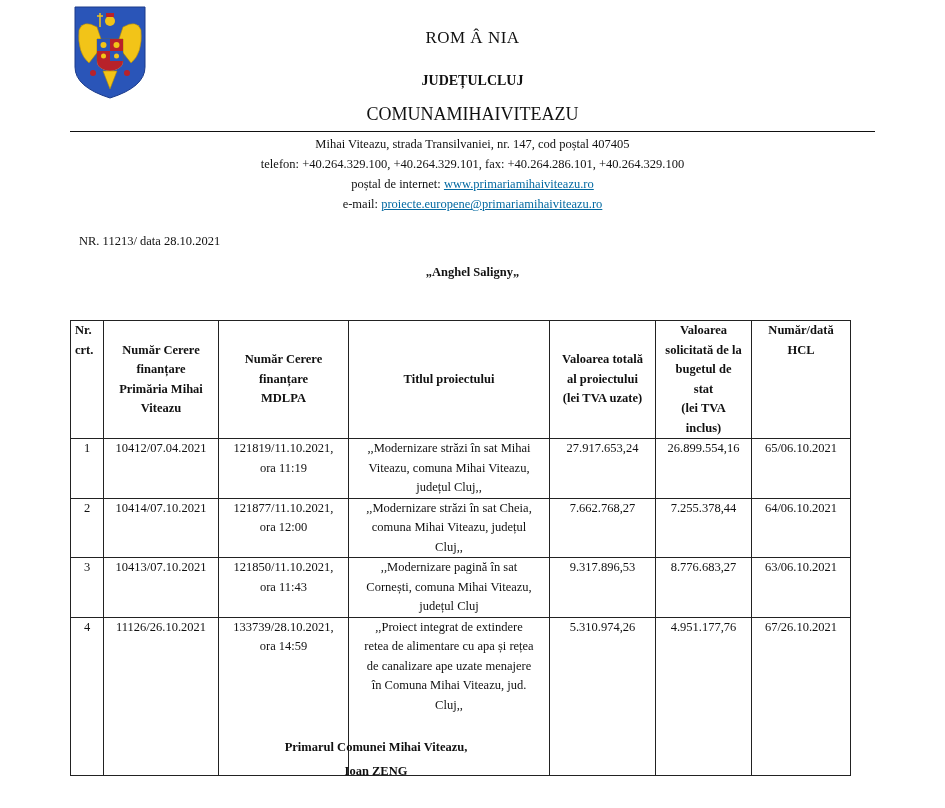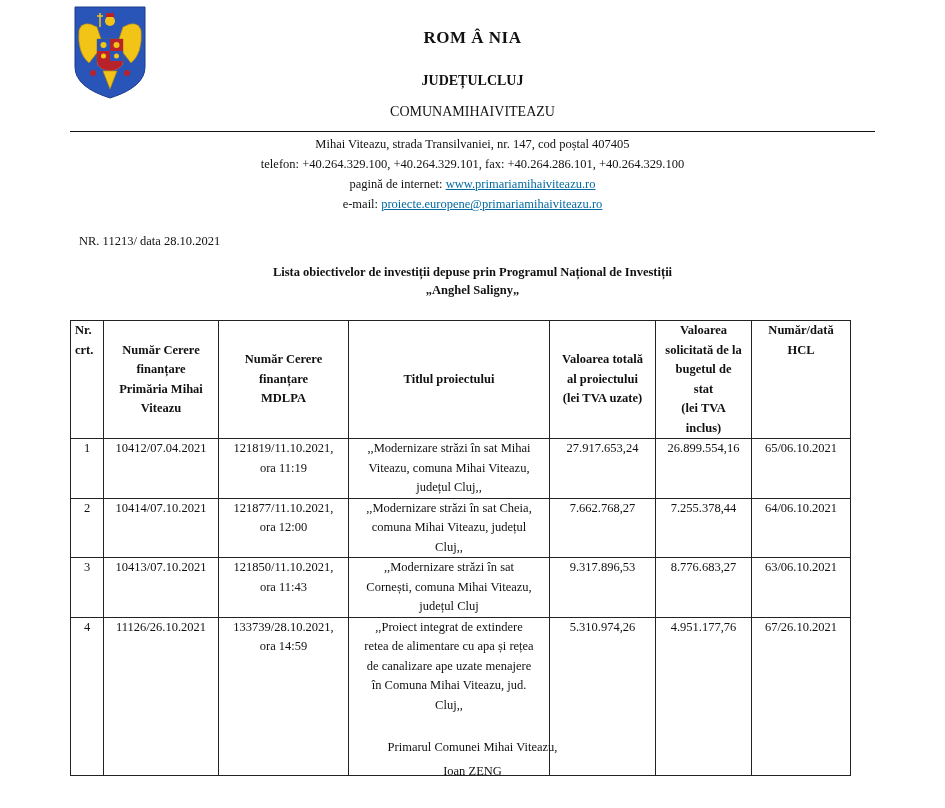--- a/index.html
+++ b/index.html
@@ -6,23 +6,23 @@
   body {
     width: 945px; height: 808px; position: relative; overflow: hidden;
     font-family: "Liberation Serif", serif; color: #111;
   }
   .coat {
     position: absolute; left: 73px; top: 5px; width: 74px; height: 95px;
   }
   .hdr {
     position: absolute; left: 0; width: 945px; text-align: center;
   }
-  .country { top: 28px; font-size: 17px; font-weight: bold; letter-spacing: 0.5px; padding-left: 0px; }
+  .country { top: 28px; font-size: 17px; font-weight: normal; letter-spacing: 0.5px; padding-left: 0px; }
   .county  { top: 73px; font-size: 14px; font-weight: bold; }
-  .commune { top: 104px; font-size: 14px; }
+  .commune { top: 104px; font-size: 18px; }
   .rule {
     position: absolute; left: 70px; top: 131px; width: 805px; height: 0;
     border-top: 1.5px solid #111;
   }
   .contact {
     position: absolute; left: 0; width: 945px; text-align: center; font-size: 12.5px; line-height: 20px;
   }
   .contact a { color: #0369a1; text-decoration: underline; }
   .nr { position: absolute; left: 69px; top: 234px; font-size: 12.5px; margin-left: 10px; }
   .title {
@@ -33,21 +33,21 @@
     position: absolute; left: 70px; top: 320px; border-collapse: collapse;
     font-size: 12.5px; line-height: 19.5px; table-layout: fixed;
   }
   table.inv td, table.inv th {
     border: 1.3px solid #222; text-align: center; vertical-align: top; padding: 0 4px;
   }
   table.inv th { font-weight: bold; }
   .th-nr { text-align: left !important; }
   .th-mid { vertical-align: middle !important; }
   .sig {
-    position: absolute; left: 0; width: 945px; text-align: center; font-size: 12.5px; font-weight: normal; line-height: 24px;
+    position: absolute; left: 0; width: 752px; text-align: center; font-size: 12.5px; font-weight: bold; line-height: 24px;
   }
 </style>
 </head>
 <body>
 
 <div class="coat">
   <svg width="74" height="95" viewBox="0 0 74 95">
     <path d="M2 2 H72 V62 Q72 82 37 93 Q2 82 2 62 Z" fill="#2a55b8" stroke="#1a3a8a" stroke-width="1"></path>
 
     <path d="M6 25 Q10 14 24 22 L30 40 L16 58 Q4 48 6 25 Z" fill="#f2c418" stroke="#b58a00" stroke-width="0.6"></path>
@@ -76,29 +76,28 @@
 </div>
 
 <div class="hdr country">ROM Â NIA</div>
 <div class="hdr county">JUDEȚULCLUJ</div>
 <div class="hdr commune">COMUNAMIHAIVITEAZU</div>
 <div class="rule"></div>
 
 <div class="contact" style="top:134px">Mihai Viteazu, strada Transilvaniei, nr. 147, cod poștal 407405</div>
 <div class="contact" style="top:154px">telefon: +40.264.329.100, +40.264.329.101, fax: +40.264.286.101, +40.264.329.100</div>
 <div class="contact" style="top:174px">
-  <span>pagină de internet: </span><a href="#">www.primariamihaiviteazu.ro</a>
+  <span>poștal de internet: </span><a href="#">www.primariamihaiviteazu.ro</a>
 </div>
 <div class="contact" style="top:194px">
   <span>e-mail: </span><a href="#">proiecte.europene@primariamihaiviteazu.ro</a>
 </div>
 
 <div class="nr">NR. 11213/ data 28.10.2021</div>
 <div class="title">
-  <div>Lista obiectivelor de investiții depuse prin Programul Național de Investiții</div>
   <div>„Anghel Saligny„</div>
 </div>
 
 <table class="inv">
   <colgroup>
     <col style="width:33px">
       <col style="width:115px">
       <col style="width:130px">
       <col style="width:201px">
       <col style="width:106px">
@@ -178,21 +177,21 @@
         <td>64/06.10.2021</td>
       </tr>
       <tr style="height: 59px;">
         <td>3</td>
         <td>10413/07.10.2021</td>
         <td>
           <div>121850/11.10.2021,</div>
           <div>ora 11:43</div>
         </td>
         <td>
-          <div>,,Modernizare străzi în sat</div>
+          <div>,,Modernizare pagină în sat</div>
           <div>Cornești, comuna Mihai Viteazu,</div>
           <div>județul Cluj</div>
         </td>
         <td>9.317.896,53</td>
         <td>8.776.683,27</td>
         <td>63/06.10.2021</td>
       </tr>
       <tr style="height: 158px;">
         <td>4</td>
         <td>11126/26.10.2021</td>

